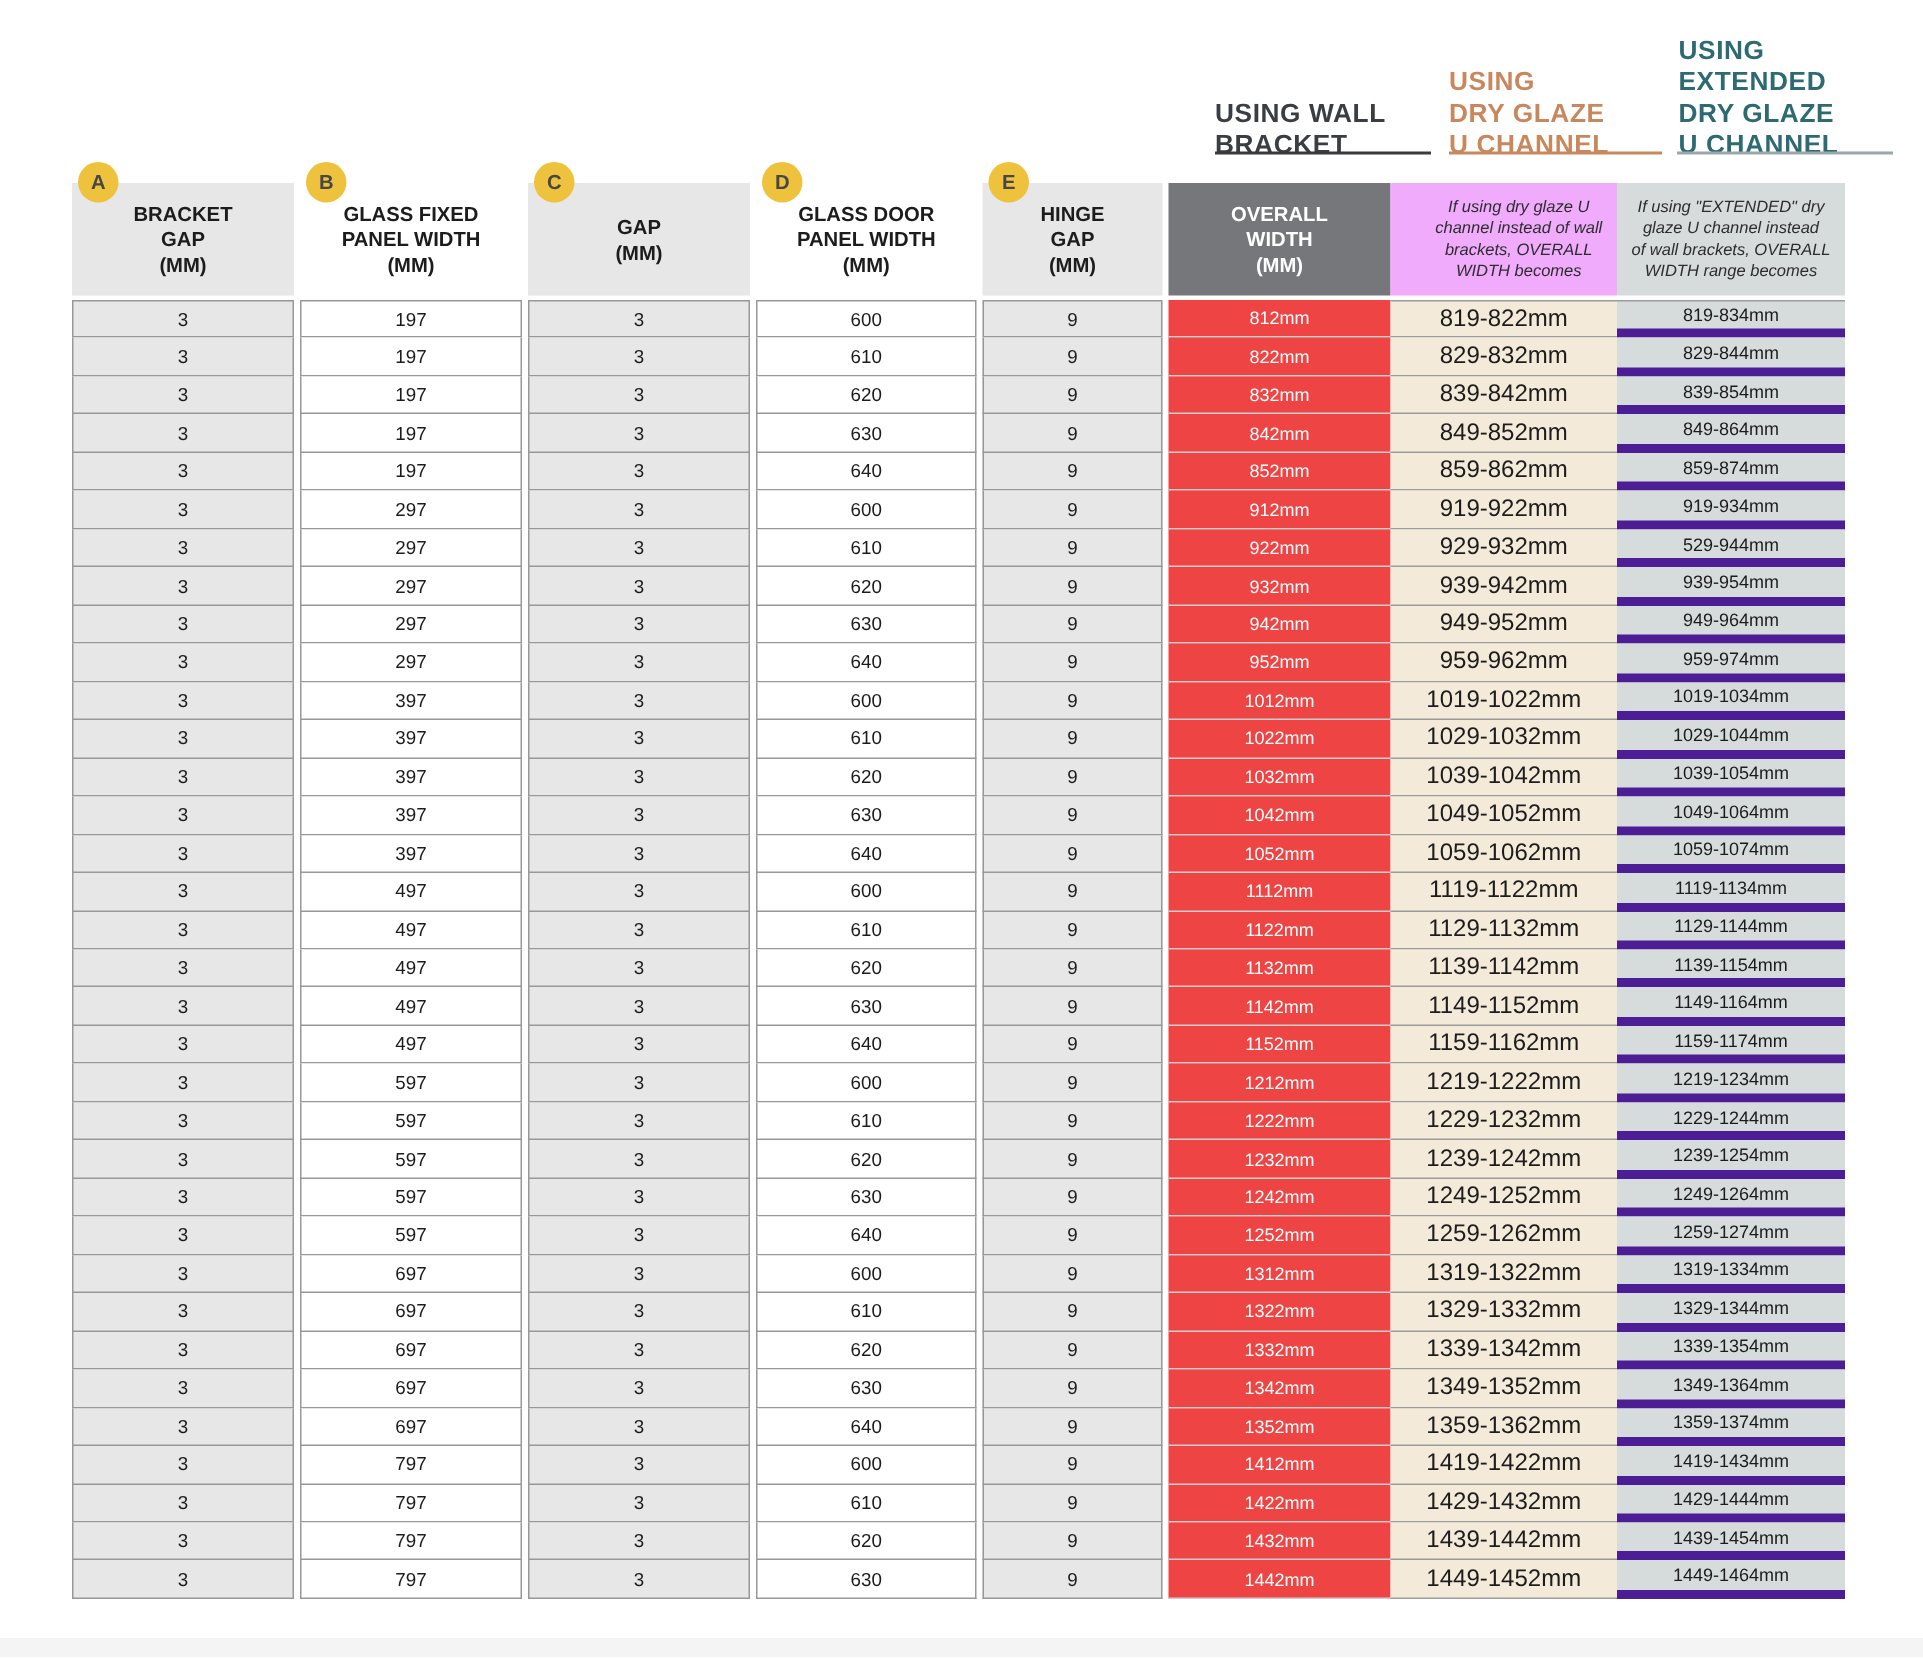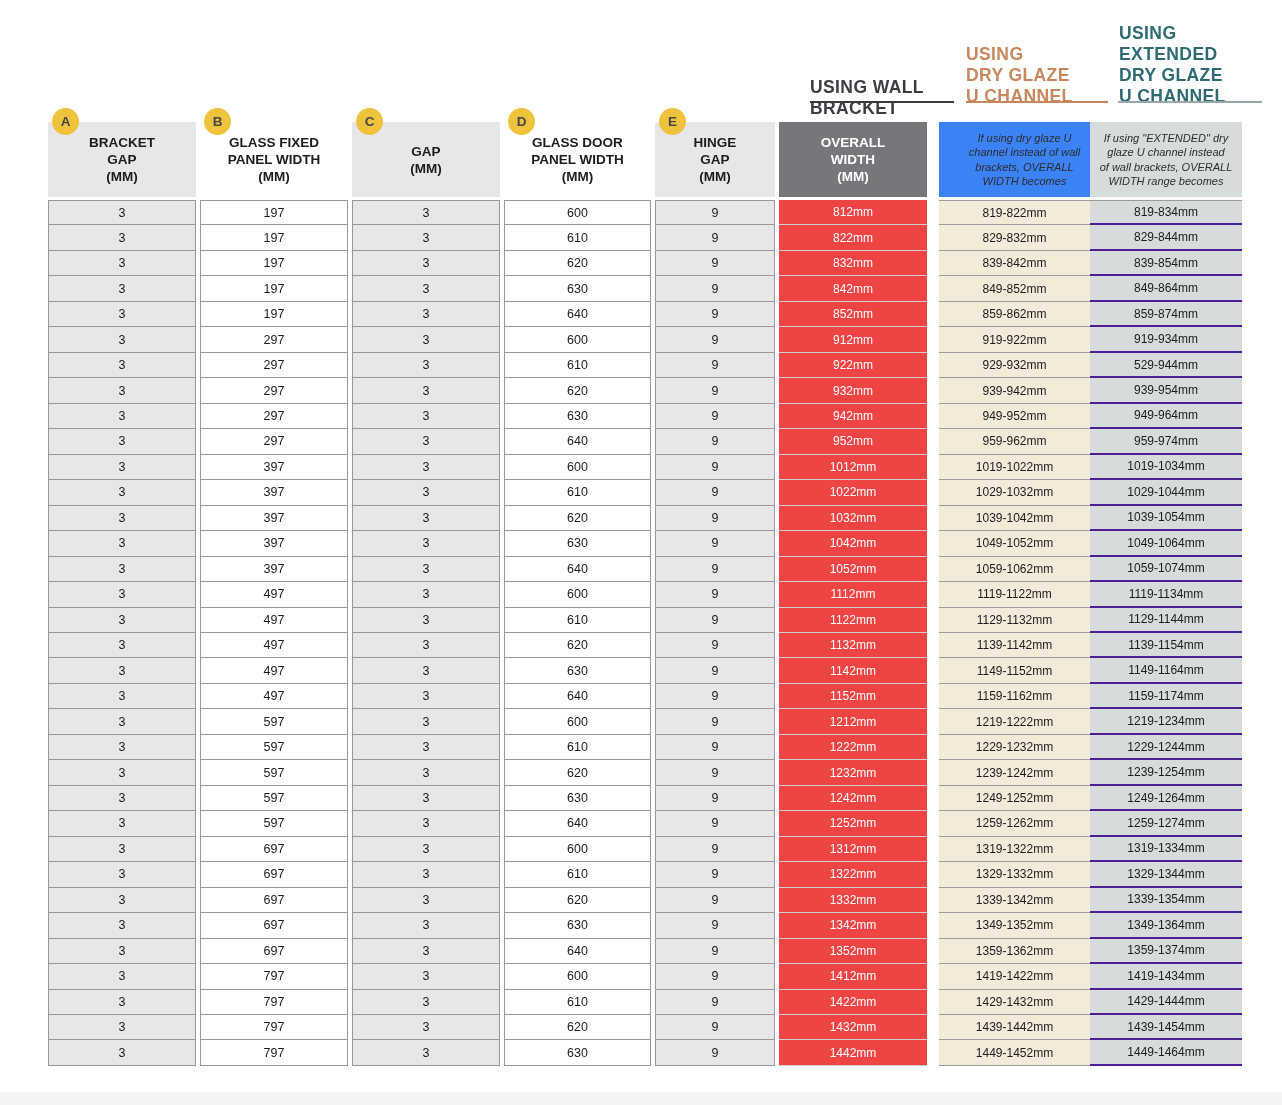--- a/index.html
+++ b/index.html
@@ -2,68 +2,68 @@
 <html><head>
 <meta charset="utf-8">
 <style>
   html,body{margin:0;padding:0;background:#fff;}
   .page{position:relative;width:1282px;height:1105px;background:#ffffff;overflow:hidden;
         font-family:"Liberation Sans", sans-serif;}
 
   
   .heading{position:absolute;white-space:pre-line;font-weight:bold;
            font-size:17.5px;line-height:21px;letter-spacing:.4px;margin-top:13px;}
-  .h-wall{left:810px;top:64px;color:#3a3d42;}
+  .h-wall{left:810px;top:52px;color:#3a3d42;}
   .h-dry{left:966px;top:31px;color:#c8875d;}
   .h-ext{left:1119px;top:10px;color:#2d6a72;}
   .rule{position:absolute;top:101px;height:2px;}
   .r-wall{left:810px;width:144px;background:#3a3a3a;}
   .r-dry{left:966px;width:142px;background:#c8875d;}
   .r-ext{left:1118px;width:144px;background:#9aa7aa;}
 
   
   .badge{position:absolute;top:108px;width:27px;height:27px;border-radius:50%;
          background:#efc23d;color:#474747;font-weight:bold;font-size:13.5px;
          display:flex;align-items:center;justify-content:center;z-index:3;}
   .badge-a{left:52px}.badge-b{left:204px}.badge-c{left:356px}.badge-d{left:508px}.badge-e{left:659px}
 
   
   .col1{width:148px;margin-right:4px}
   .col2{width:148px;margin-right:4px}
   .col3{width:148px;margin-right:4px}
   .col4{width:147px;margin-right:4px}
   .col5{width:120px;margin-right:4px}
-  .col6{width:148px;margin-right:12px}
+  .col6{width:148px;margin-right:0}
   .col7{width:151px}
   .col8{width:152px}
 
   
   .header-row{position:absolute;left:48px;top:122px;display:flex;z-index:2;}
   .hcell{box-sizing:border-box;height:75px;display:flex;align-items:center;justify-content:center;
          text-align:center;white-space:pre-line;font-weight:bold;font-size:13.5px;
          line-height:17px;color:#1c1c1c;}
   .hbg-gray{background:#e7e7e8;}
   .hbg-white{background:#ffffff;}
   .hbg-dark{background:#76777b;color:#ffffff;}
   .hnote{font-weight:normal;font-style:italic;font-size:11px;line-height:14.5px;color:#2d2d2d;}
-  .hbg-cream{background:#3b82f6;padding-left:20px;}
+  .hbg-cream{background:#f0abfc;padding-left:20px;}
   .hbg-steel{background:#d6dbdc;}
 
   
   .data-rows{position:absolute;left:48px;top:200px;}
   .row{display:flex;height:25.47px;}
   .cell{box-sizing:border-box;display:flex;align-items:center;justify-content:center;
         font-size:12.5px;color:#1c1c1c;}
   .bg-gray{background:#e7e7e8;}
   .bg-white{background:#ffffff;}
   .bordered{border:1px solid #97989a;border-top:none;}
   .row:first-child .bordered{border-top:1px solid #97989a;}
   .cell-dark{background:#ef4444;color:#ffffff;border-bottom:1px solid #cfcfd1;font-size:12px;}
-  .cell-cream{background:#f3ead9;border-bottom:1px solid #9b9b9b;font-size:12px;}
-  .cell-steel{background:#d6dbdc;border-bottom:2px solid #4c1d95;font-size:12px;}
+  .cell-cream{background:#f3ead9;border-bottom:1px solid #9b9b9b;font-size:16px;}
+  .cell-steel{background:#d6dbdc;border-bottom:6px solid #4c1d95;font-size:12px;}
   .row:first-child .cell-cream,
   .row:first-child .cell-steel{border-top:1px solid #9b9b9b;}
 
   
   .footer-bar{position:absolute;left:0;top:1092px;width:1282px;height:13px;background:#f4f4f5;}
 </style>
 </head>
 <body>
 
 <div class="page">

